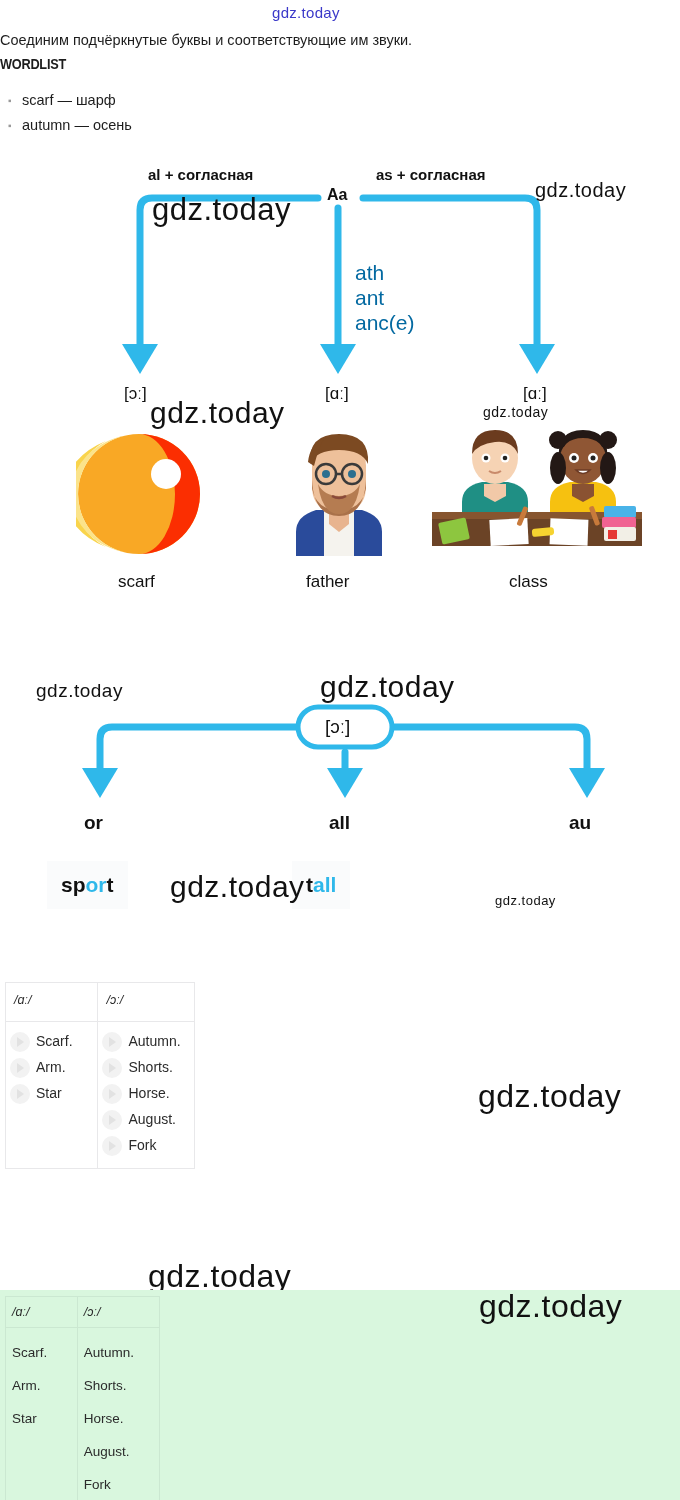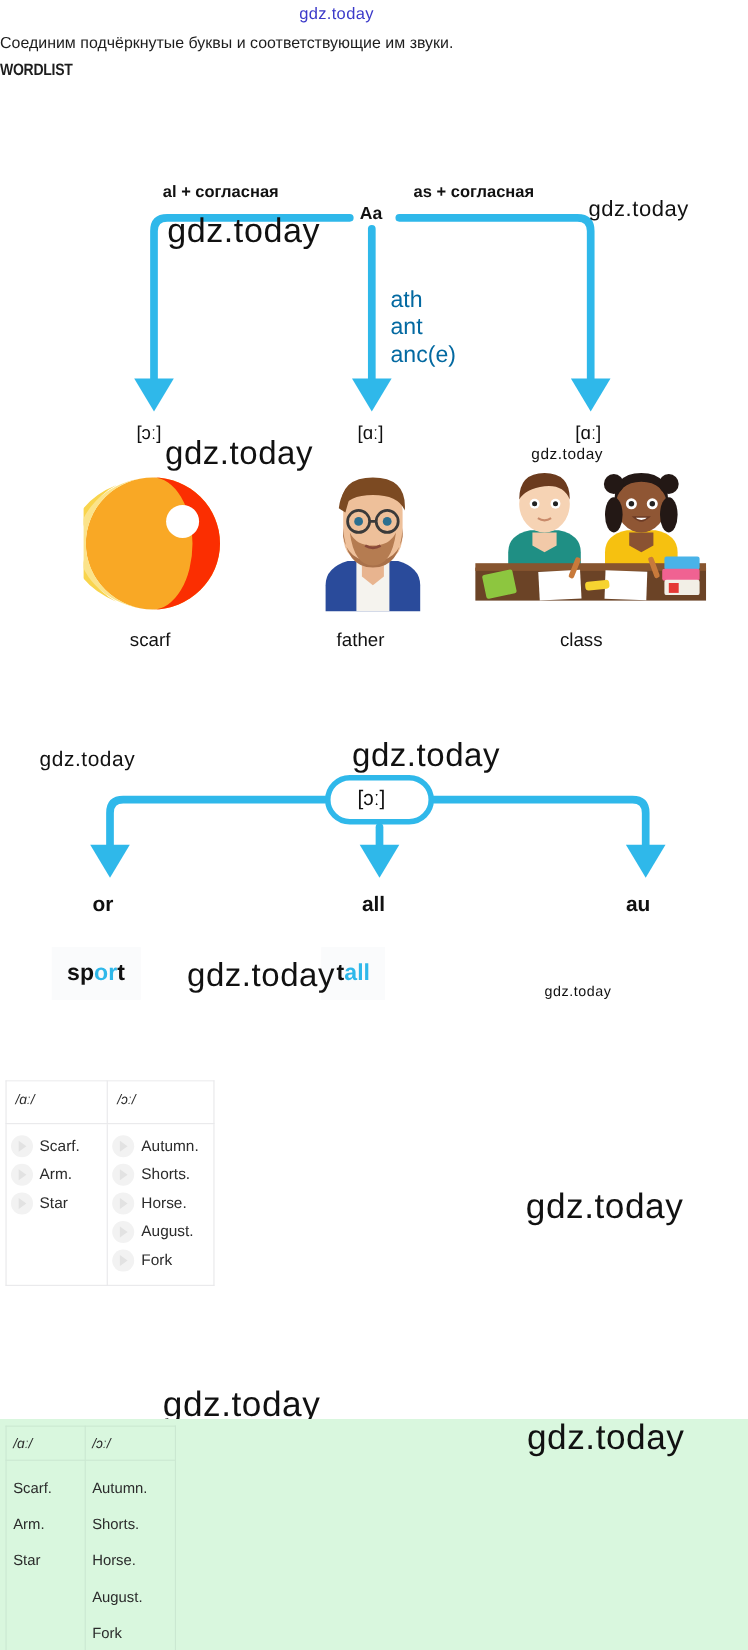--- a/index.html
+++ b/index.html
@@ -250,20 +250,22 @@
 <div id="page">
 
   <div class="wm wm-blue" style="left:272px; top:4px; font-size:15px;">gdz.today</div>
 
   <div class="intro">Соединим подчёркнутые буквы и соответствующие им звуки.</div>
 
   <div class="wordlist-title">WORDLIST</div>
 
   <div class="wordlist">
     <ul>
+      <li>scarf — шарф</li>
+      <li>autumn — осень</li>
     </ul>
   </div>
 
   <svg class="svg-layer" width="680" height="1500" viewBox="0 0 680 1500">
     <g fill="none" stroke="#2fb8ea" stroke-width="7" stroke-linecap="round" stroke-linejoin="round">
 
       <path d="M 318 198 L 152 198 Q 140 198 140 210 L 140 348"></path>
 
       <path d="M 338 208 L 338 348"></path>
 

